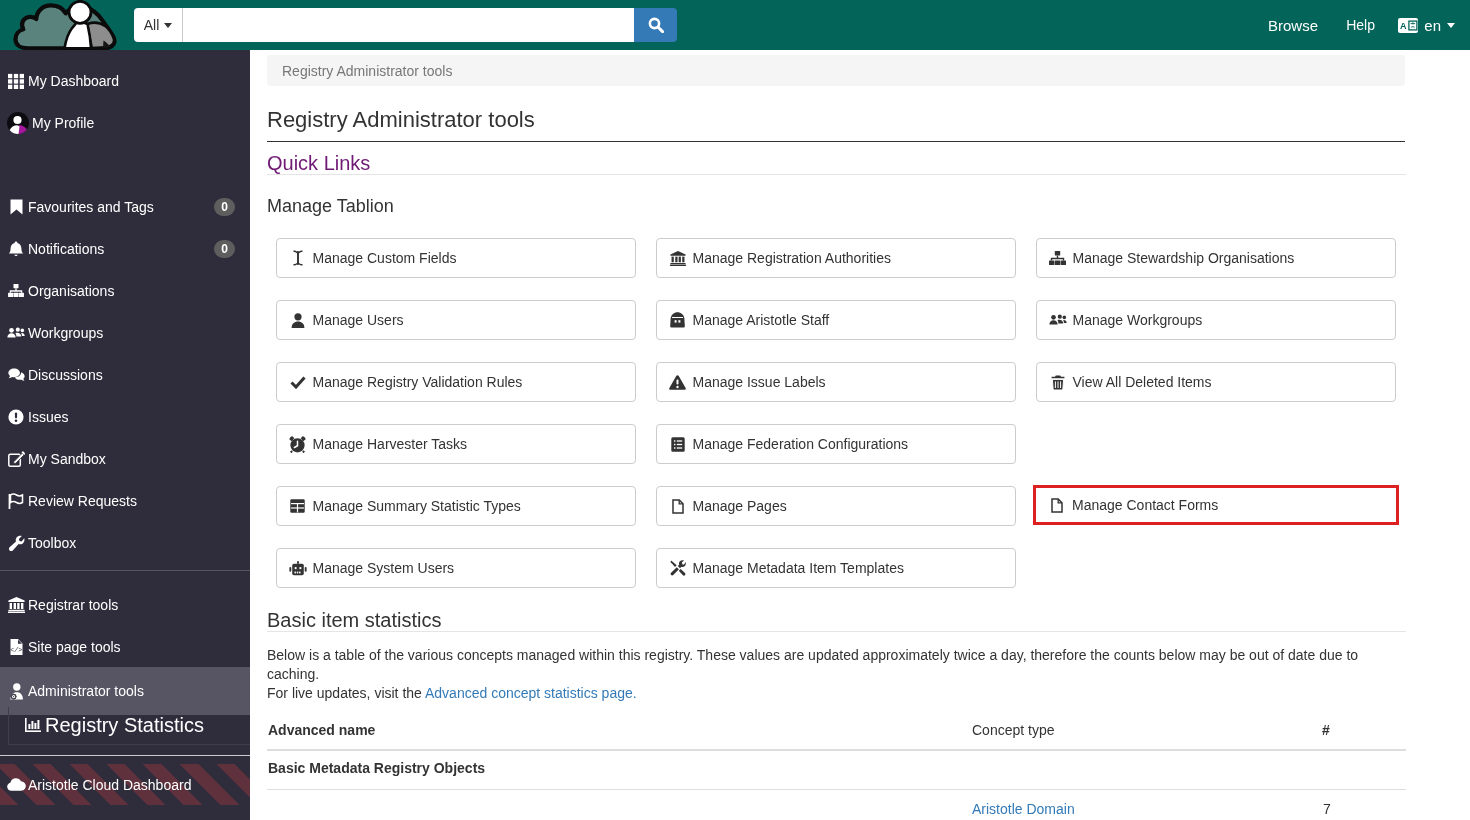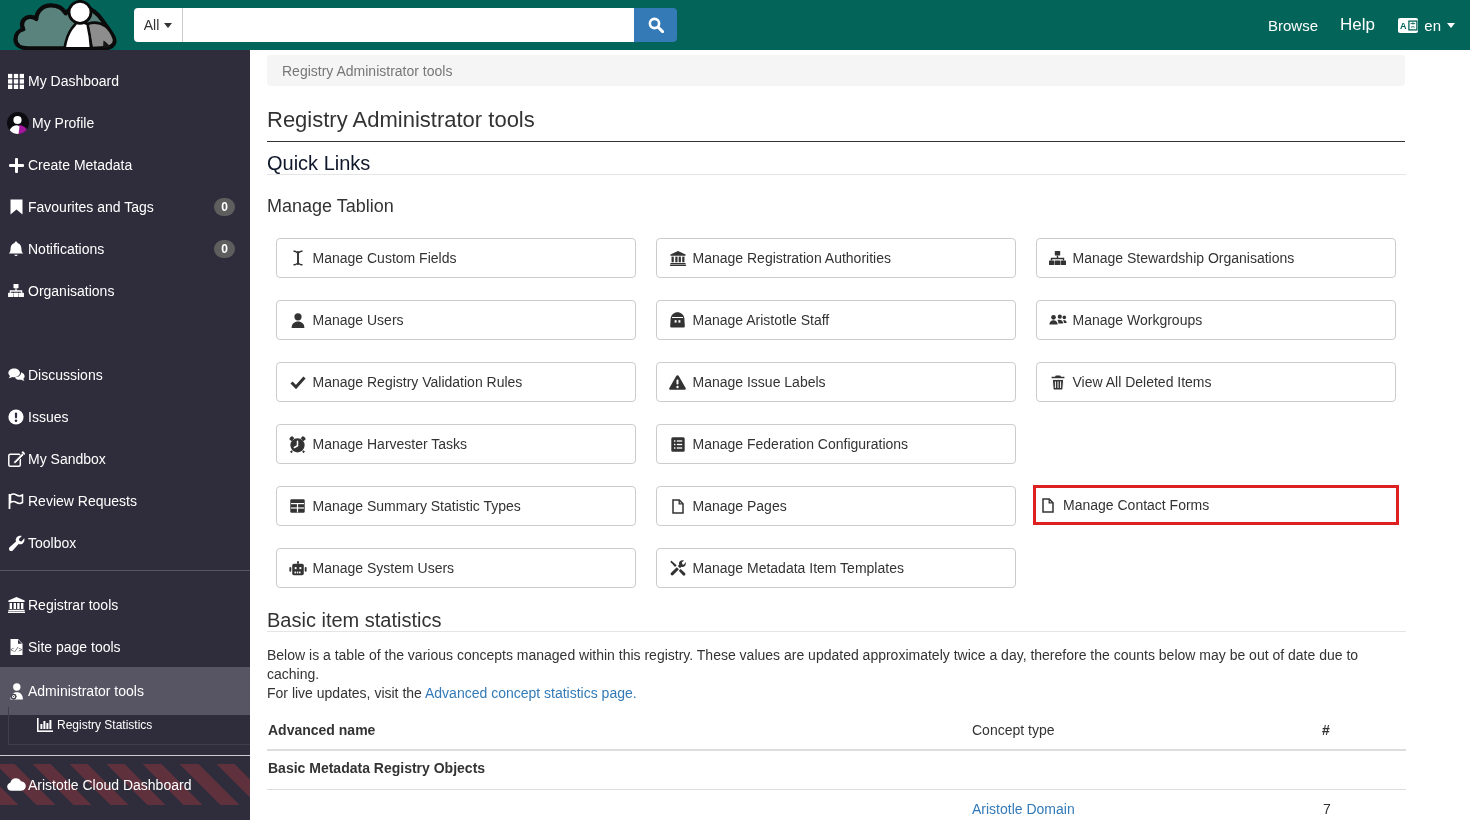--- a/index.html
+++ b/index.html
@@ -33,21 +33,21 @@
     <div style="width:49px;background:#fff;border-radius:4px 0 0 4px;border-right:1px solid #ccc;display:flex;align-items:center;justify-content:center;font-size:14px;color:#333">All<span style="margin-left:5px;width:0;height:0;border-left:4.5px solid transparent;border-right:4.5px solid transparent;border-top:5px solid #333"></span></div>
     <div style="flex:1;background:#fff"></div>
     <div style="width:43px;background:#337ab7;border-radius:0 4px 4px 0;display:flex;align-items:center;justify-content:center">
       <svg width="16" height="16" viewBox="0 0 16 16">
           <circle cx="6.5" cy="6.5" r="4.6" fill="none" stroke="#fff" stroke-width="2.6"></circle>
           <line x1="10.2" y1="10.2" x2="14.6" y2="14.6" stroke="#fff" stroke-width="3" stroke-linecap="round"></line>
         </svg>
     </div>
   </div>
   <div style="position:absolute;right:152px;top:0;height:50px;display:flex;align-items:center;color:#fff;font-size:15px">Browse</div>
-  <div style="position:absolute;right:95px;top:0;height:50px;display:flex;align-items:center;color:#fff;font-size:17px">Help</div>
+  <div style="position:absolute;right:95px;top:0;height:50px;display:flex;align-items:center;color:#fff;font-size:14px">Help</div>
   <div style="position:absolute;right:15px;top:0;height:50px;display:flex;align-items:center;color:#fff;font-size:15px">
     <svg width="20" height="15" viewBox="0 0 20 15" style="margin-right:6px">
         <rect x="0" y="0" width="20" height="15" rx="2" fill="#fff"></rect>
         <text x="5.2" y="11" font-size="9" font-weight="bold" fill="#03645a" text-anchor="middle" font-family="Liberation Sans">A</text>
         <rect x="10.9" y="3.1" width="8" height="8.8" fill="none" stroke="#03645a" stroke-width="1.3"></rect>
         <path d="M12.6 5.6 H17.2 M14.9 4.3 V6.4 M13.1 9.3 C14.1 8.5 15.7 8.5 16.7 9.3" stroke="#03645a" stroke-width="0.9" fill="none"></path>
       </svg>
     en <span style="margin-left:6px;width:0;height:0;border-left:4.5px solid transparent;border-right:4.5px solid transparent;border-top:5px solid #fff"></span>
   </div>
 </div>
@@ -74,46 +74,50 @@
             </clipPath>
           </defs>
           <g clip-path="url(#avc)">
             <rect width="22" height="22" fill="#0c0b10"></rect>
             <path d="M11.5 13 C16 13 20 16 21 20 L21 22 L11 22 Z" fill="#a2199e"></path>
             <circle cx="10.5" cy="8" r="4.1" fill="#fff"></circle>
             <path d="M2.5 18.5 C3.8 15 7 13.2 10.3 13.2 L12.5 14.5 L11.5 22 L4 22 Z" fill="#fff"></path>
           </g>
         </svg>
       </i>My Profile</div>
-  <div class="sitem" style="top:94px"><i class="ic">
-        <svg width="15" height="15" viewBox="0 0 15 15" fill="#fff">
-          <rect x="6" y="0" width="3" height="15" rx="1"></rect>
-          <rect x="0" y="6" width="15" height="3" rx="1"></rect>
-        </svg>
-      </i>Create Metadata</div>
   <div class="sitem" style="top:136px"><i class="ic">
         <svg width="13" height="16" viewBox="0 0 13 16" fill="#fff">
           <path d="M0.5 0.5 H12.5 V15.5 L6.5 10.6 L0.5 15.5 Z"></path>
         </svg>
       </i>Favourites and Tags<span class="badge">0</span></div>
   <div class="sitem" style="top:178px"><i class="ic">
         <svg width="16" height="16" viewBox="0 0 16 16" fill="#fff">
           <path d="M8 0.5 C8.8 0.5 9.4 1.1 9.4 1.9 C12 2.6 13.4 4.8 13.4 7.5 C13.4 10.8 14.4 11.9 15.3 12.6 H0.7 C1.6 11.9 2.6 10.8 2.6 7.5 C2.6 4.8 4 2.6 6.6 1.9 C6.6 1.1 7.2 0.5 8 0.5 Z"></path>
           <path d="M6.2 13.7 a1.9 1.9 0 0 0 3.6 0 Z"></path>
         </svg>
       </i>Notifications<span class="badge">0</span></div>
   <div class="sitem" style="top:220px"><i class="ic">
         <svg width="16" height="14" viewBox="0 0 17 15" fill="#fff">
           <rect x="5.8" y="0" width="5.4" height="4.6" rx="0.6"></rect>
           <rect x="0" y="9.4" width="5.4" height="4.6" rx="0.6"></rect>
           <rect x="5.8" y="9.4" width="5.4" height="4.6" rx="0.6"></rect>
           <rect x="11.6" y="9.4" width="5.4" height="4.6" rx="0.6"></rect>
           <path d="M7.8 4.6 h1.4 v2.2 h6 v2.6 h-1.4 V8.2 H3.2 v1.2 H1.8 V6.8 h6 Z"></path>
         </svg>
       </i>Organisations</div>
+  <div class="sitem" style="top:262px"><i class="ic">
+        <svg width="18" height="14" viewBox="0 0 20 15" fill="#fff">
+          <circle cx="5" cy="4.5" r="2.6"></circle>
+          <path d="M0.4 12.6 C0.4 9.7 2.4 7.9 5 7.9 C7.6 7.9 9.6 9.7 9.6 12.6 Z"></path>
+          <circle cx="12" cy="3.8" r="2.3"></circle>
+          <path d="M10.5 7.2 C13.4 6.8 15.8 8.6 15.8 11.4 L10.4 11.4 C10.4 9.8 10.2 8.4 9.3 7.6 Z"></path>
+          <circle cx="17" cy="4.6" r="2"></circle>
+          <path d="M16 7.5 C18 7.3 19.7 8.8 19.7 10.8 L16.5 10.8 C16.5 9.5 16.3 8.3 15.6 7.6 Z"></path>
+        </svg>
+      </i>Workgroups</div>
   <div class="sitem" style="top:304px"><i class="ic">
         <svg width="17" height="14" viewBox="0 0 18 15" fill="#fff">
           <path d="M6.5 0.5 C10 0.5 12.7 2.6 12.7 5.2 C12.7 7.8 10 9.9 6.5 9.9 C5.8 9.9 5.1 9.8 4.5 9.7 C3.4 10.5 2 10.9 0.6 10.9 C1.4 10.2 1.9 9.4 2.1 8.6 C1 7.7 0.3 6.5 0.3 5.2 C0.3 2.6 3 0.5 6.5 0.5 Z"></path>
           <path d="M13.9 4.6 C16.1 5.3 17.7 6.9 17.7 8.8 C17.7 9.9 17.2 10.9 16.3 11.6 C16.5 12.3 16.9 13 17.6 13.6 C16.4 13.6 15.2 13.2 14.3 12.5 C13.7 12.7 13.1 12.7 12.5 12.7 C10 12.7 7.9 11.6 7.1 9.9 C11 10.2 14.1 7.8 13.9 4.6 Z"></path>
         </svg>
       </i>Discussions</div>
   <div class="sitem" style="top:346px"><i class="ic">
         <svg width="16" height="16" viewBox="0 0 16 16">
           <circle cx="8" cy="8" r="7.6" fill="#fff"></circle>
           <rect x="6.9" y="3.4" width="2.2" height="6" rx="1.1" fill="#2f2d3b"></rect>
@@ -170,21 +174,21 @@
               <line x1="2" y1="0" x2="3" y2="0"></line>
               <line x1="-2.1" y1="-2.1" x2="-1.4" y2="-1.4"></line>
               <line x1="1.4" y1="1.4" x2="2.1" y2="2.1"></line>
               <line x1="-2.1" y1="2.1" x2="-1.4" y2="1.4"></line>
               <line x1="1.4" y1="-1.4" x2="2.1" y2="-2.1"></line>
             </g>
           </g>
         </svg>
       </i>Administrator tools</div>
   <div style="position:absolute;left:8px;top:657px;width:242px;height:38px;border-left:1px solid #403e4c;border-bottom:1px solid #403e4c">
-    <div class="sitem" style="top:0;left:12px;width:242px;height:36px;padding-left:16px;font-size:12px"><i class="ic" style="width:16px;margin-right:4px">
+    <div class="sitem" style="top:0;left:0;width:242px;height:36px;padding-left:16px;font-size:20px"><i class="ic" style="width:16px;margin-right:4px">
           <svg width="16" height="14" viewBox="0 0 16 14" fill="#fff">
             <rect x="0" y="0" width="1.6" height="14"></rect>
             <rect x="0" y="12.4" width="16" height="1.6"></rect>
             <rect x="3.4" y="6" width="2" height="5"></rect>
             <rect x="6.4" y="3" width="2" height="8"></rect>
             <rect x="9.4" y="5" width="2" height="6"></rect>
             <rect x="12.4" y="2" width="2" height="9"></rect>
           </svg>
         </i>Registry Statistics</div>
   </div>
@@ -195,21 +199,21 @@
             <path d="M4.5 12.8 C2 12.8 0.2 11 0.2 8.7 C0.2 6.8 1.5 5.2 3.3 4.8 C3.8 2.1 6.1 0.2 8.9 0.2 C11.1 0.2 13 1.4 14 3.3 C16.7 3.4 18.8 5.5 18.8 8.1 C18.8 10.7 16.7 12.8 14.1 12.8 Z"></path>
           </svg>
         </i>Aristotle Cloud Dashboard</div>
   </div>
 </div>
 
 <div class="main">
   <div style="position:absolute;left:17px;top:5px;width:1138px;height:31px;background:#f5f5f5;border-radius:4px;display:flex;align-items:center;padding-left:15px;color:#777;font-size:14px">Registry Administrator tools</div>
   <div style="position:absolute;left:17px;top:57px;font-size:22px;color:#333">Registry Administrator tools</div>
   <div class="hr-dark" style="left:17px;top:91px"></div>
-  <div style="position:absolute;left:17px;top:102px;font-size:20px;color:#0f172a">Quick Links</div>
+  <div style="position:absolute;left:17px;top:102px;font-size:20px;color:#701a75">Quick Links</div>
   <div class="hr-light" style="left:17px;top:124px"></div>
   <div style="position:absolute;left:17px;top:146px;font-size:18px;color:#333">Manage Tablion</div>
 
   <div class="abtn" style="left:25.5px;top:188px"><i class="ict">
         <svg width="10" height="16" viewBox="0 0 10 16" fill="#333">
           <path d="M0.5 0.5 C2 0.5 3.3 0.9 4.2 1.7 V0.9 H5.8 V1.7 C6.7 0.9 8 0.5 9.5 0.5 V2 C7.8 2 6.4 2.6 5.8 3.6 V12.4 C6.4 13.4 7.8 14 9.5 14 V15.5 C8 15.5 6.7 15.1 5.8 14.3 V15.1 H4.2 V14.3 C3.3 15.1 2 15.5 0.5 15.5 V14 C2.2 14 3.6 13.4 4.2 12.4 V3.6 C3.6 2.6 2.2 2 0.5 2 Z"></path>
           <rect x="4.2" y="3" width="1.6" height="10"></rect>
         </svg>
       </i>Manage Custom Fields</div>
   <div class="abtn" style="left:405.5px;top:188px"><i class="ict">
@@ -309,21 +313,21 @@
             <line x1="1" y1="9" x2="14" y2="9"></line>
           </g>
         </svg>
       </i>Manage Summary Statistic Types</div>
   <div class="abtn" style="left:405.5px;top:436px"><i class="ict">
         <svg width="12" height="15" viewBox="0 0 12 15">
           <path d="M1 1 H7.2 L11 4.8 V14 H1 Z" fill="none" stroke="#333" stroke-width="1.5"></path>
           <path d="M7.2 1 V4.8 H11" fill="none" stroke="#333" stroke-width="1.3"></path>
         </svg>
       </i>Manage Pages</div>
-  <div style="position:absolute;left:783px;top:435px;width:366px;height:40px;border:3.5px solid #dd2020;background:#fff;display:flex;align-items:center;padding-left:3px;font-size:14px;color:#333"><i class="ict">
+  <div style="position:absolute;left:783px;top:435px;width:366px;height:40px;border:3.5px solid #dd2020;background:#fff;display:flex;align-items:center;padding-left:12px;font-size:14px;color:#333"><i class="ict">
         <svg width="12" height="15" viewBox="0 0 12 15">
           <path d="M1 1 H7.2 L11 4.8 V14 H1 Z" fill="none" stroke="#333" stroke-width="1.5"></path>
           <path d="M7.2 1 V4.8 H11" fill="none" stroke="#333" stroke-width="1.3"></path>
         </svg>
       </i>Manage Contact Forms</div>
 
   <div class="abtn" style="left:25.5px;top:498px"><i class="ict">
         <svg width="19" height="15" viewBox="0 0 19 15" fill="#333">
           <rect x="3.4" y="2.6" width="12.2" height="12" rx="1.8"></rect>
           <rect x="0.4" y="5.8" width="2" height="5" rx="1"></rect>

